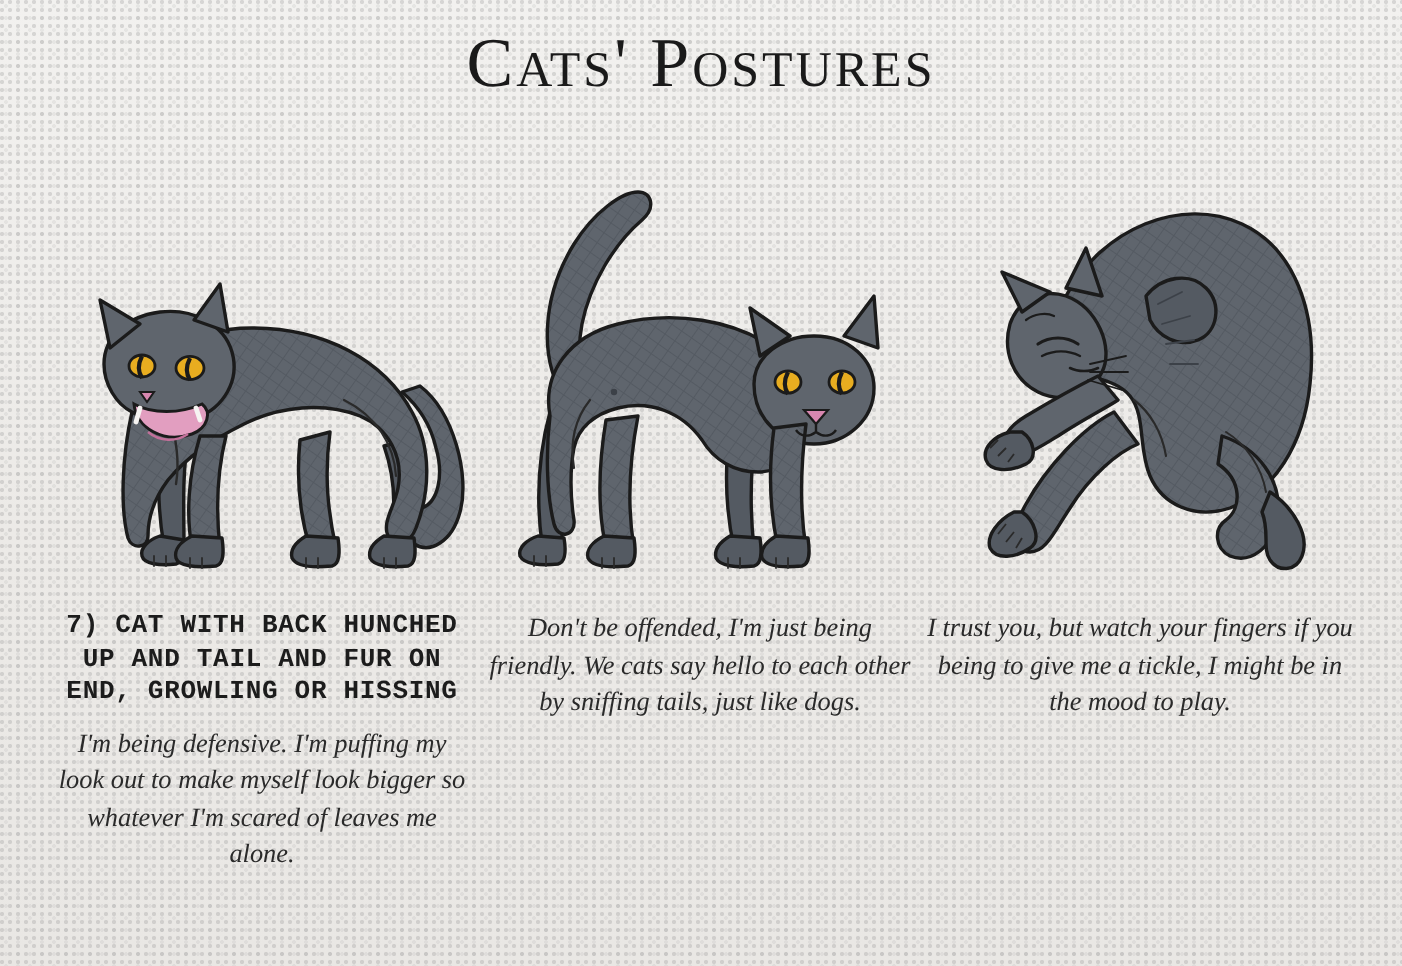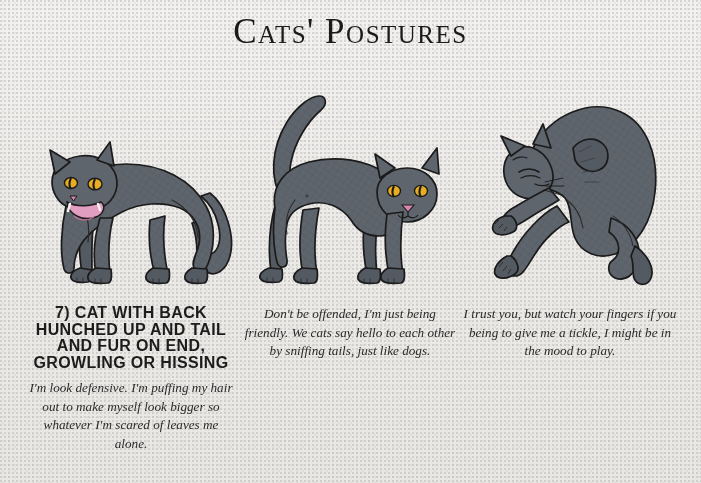--- a/index.html
+++ b/index.html
@@ -58,23 +58,23 @@
   .caption-block {
     position: absolute;
     width: 218px;
     text-align: center;
   }
   #cap-1 { left: 22px;  top: 305px; }
   #cap-2 { left: 241px; top: 305px; }
   #cap-3 { left: 461px; top: 305px; }
 
   .cap-head {
-    font-family: Liberation Sans, sans-serif;
+    font-family: Liberation Mono, monospace;
     font-weight: bold;
-    font-size: 16px;
+    font-size: 13px;
     line-height: 16.5px;
     letter-spacing: 0.35px;
     color: #1c1c1c;
     text-transform: uppercase;
     margin: 0 0 8px 0;
     padding: 0 4px;
   }
   .cap-body {
     font-family: "Liberation Serif", "DejaVu Serif", serif;
     font-style: italic;
@@ -328,21 +328,21 @@
         <g stroke="#2a2a2a" stroke-width="0.9" fill="none">
           <path d="M38 132 L34 136 M42 136 L38 140 M46 139 L43 143"></path>
           <path d="M42 174 L38 179 M46 178 L42 183 M50 181 L47 186"></path>
         </g>
       </svg>
     </div>
   </div>
 
   <div class="caption-block" id="cap-1">
     <p class="cap-head">7) Cat with back hunched up and tail and fur on end, growling or hissing</p>
-    <p class="cap-body">I'm look defensive. I'm puffing my hair out to make myself look bigger so whatever I'm scared of leaves me alone.</p>
+    <p class="cap-body">I'm being defensive. I'm puffing my look out to make myself look bigger so whatever I'm scared of leaves me alone.</p>
   </div>
 
   <div class="caption-block" id="cap-2">
     <p class="cap-body">Don't be offended, I'm just being friendly. We cats say hello to each other by sniffing tails, just like dogs.</p>
   </div>
 
   <div class="caption-block" id="cap-3">
     <p class="cap-body">I trust you, but watch your fingers if you being to give me a tickle, I might be in the mood to play.</p>
   </div>
 

